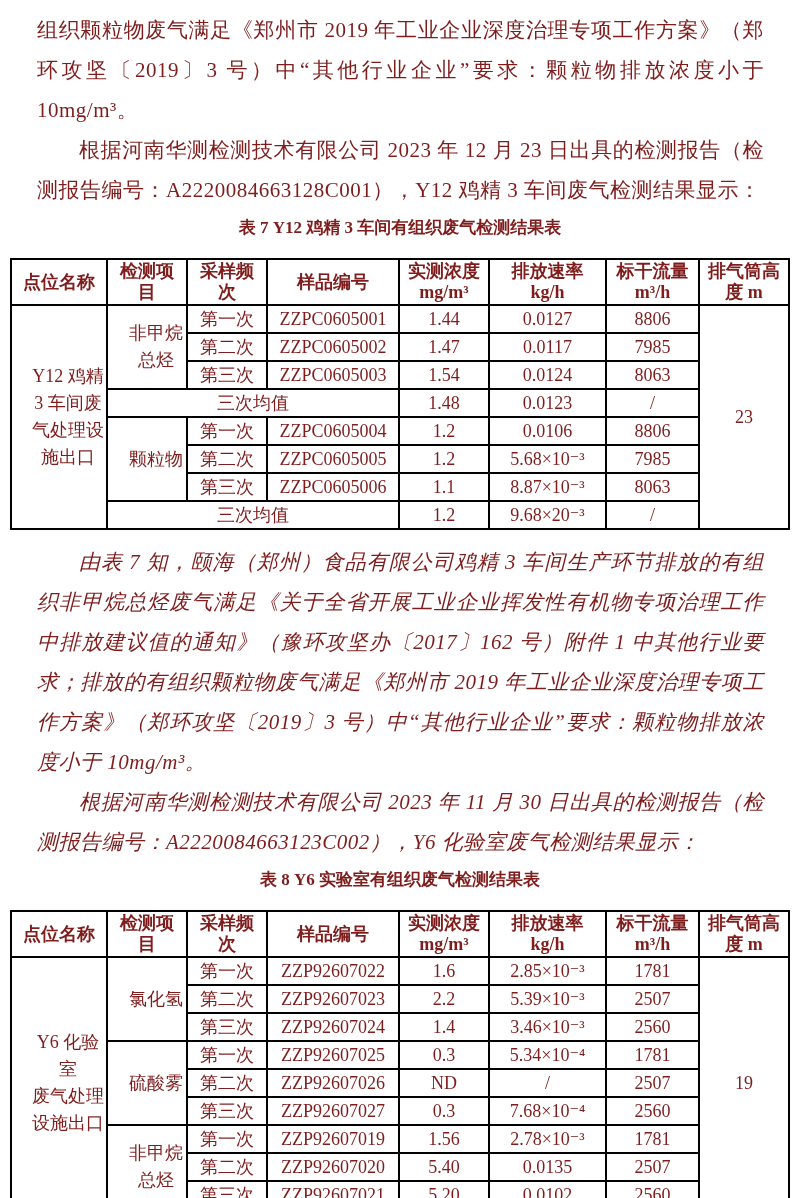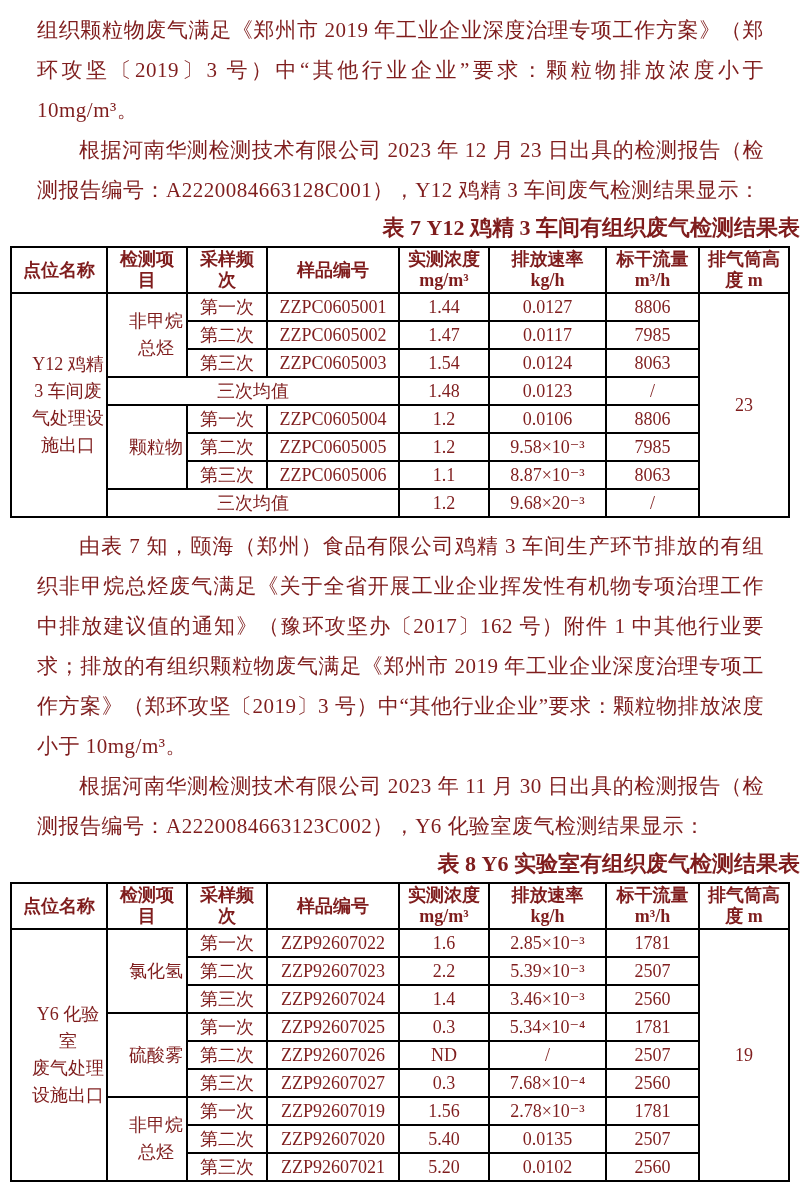--- a/index.html
+++ b/index.html
@@ -15,30 +15,30 @@
   .text-block{margin-left:37px;margin-right:36px;}
   .para{
     margin:0;
     font-size:21px;
     line-height:40px;
     text-align:justify;
     letter-spacing:0.5px;
   }
   .para.indent{text-indent:2em;}
   .table-title{
-    font-size:22px;
+    font-size:17px;
     font-weight:bold;
-    text-align:right;
+    text-align:center;
     height:36px;line-height:36px;
   }
   table.rpt{
     border-collapse:collapse;
     table-layout:fixed;
     width:778px;
-    margin:0 auto;
+    margin:12px auto;
   }
   .rpt th,.rpt td{
     border:2px solid #000;
     text-align:center;
     vertical-align:middle;
     padding:0 2px;
     overflow:hidden;
   }
   .rpt th{
     font-size:18px;font-weight:bold;
@@ -47,21 +47,21 @@
   }
   .rpt td{
     font-size:18px;
     height:26px;line-height:24px;
   }
   .rpt td.site,.rpt td.item{
     white-space:pre-line;
     line-height:27px;
     padding-left:20px;
   }
-  #mid-paragraphs{margin-top:8px;}
+  #mid-paragraphs{margin-top:8px;font-style:italic;}
   #bottom-paragraphs{margin-top:8px;}
 </style>
 </head>
 <body>
 
 <div class="page">
   <div class="text-block" id="top-paragraphs">
       <p class="para">组织颗粒物废气满足《郑州市 2019 年工业企业深度治理专项工作方案》（郑环攻坚〔2019〕3 号）中“其他行业企业”要求：颗粒物排放浓度小于 10mg/m³。</p>
       <p class="para indent">根据河南华测检测技术有限公司 2023 年 12 月 23 日出具的检测报告（检测报告编号：A2220084663128C001），Y12 鸡精 3 车间废气检测结果显示：</p>
     </div>
@@ -136,21 +136,21 @@
           <td>第一次</td>
           <td>ZZPC0605004</td>
           <td>1.2</td>
           <td>0.0106</td>
           <td>8806</td>
         </tr>
         <tr>
           <td>第二次</td>
           <td>ZZPC0605005</td>
           <td>1.2</td>
-          <td>9.58×10⁻³</td>
+          <td>5.68×10⁻³</td>
           <td>7985</td>
         </tr>
         <tr>
           <td>第三次</td>
           <td>ZZPC0605006</td>
           <td>1.1</td>
           <td>8.87×10⁻³</td>
           <td>8063</td>
         </tr>
         <tr>

